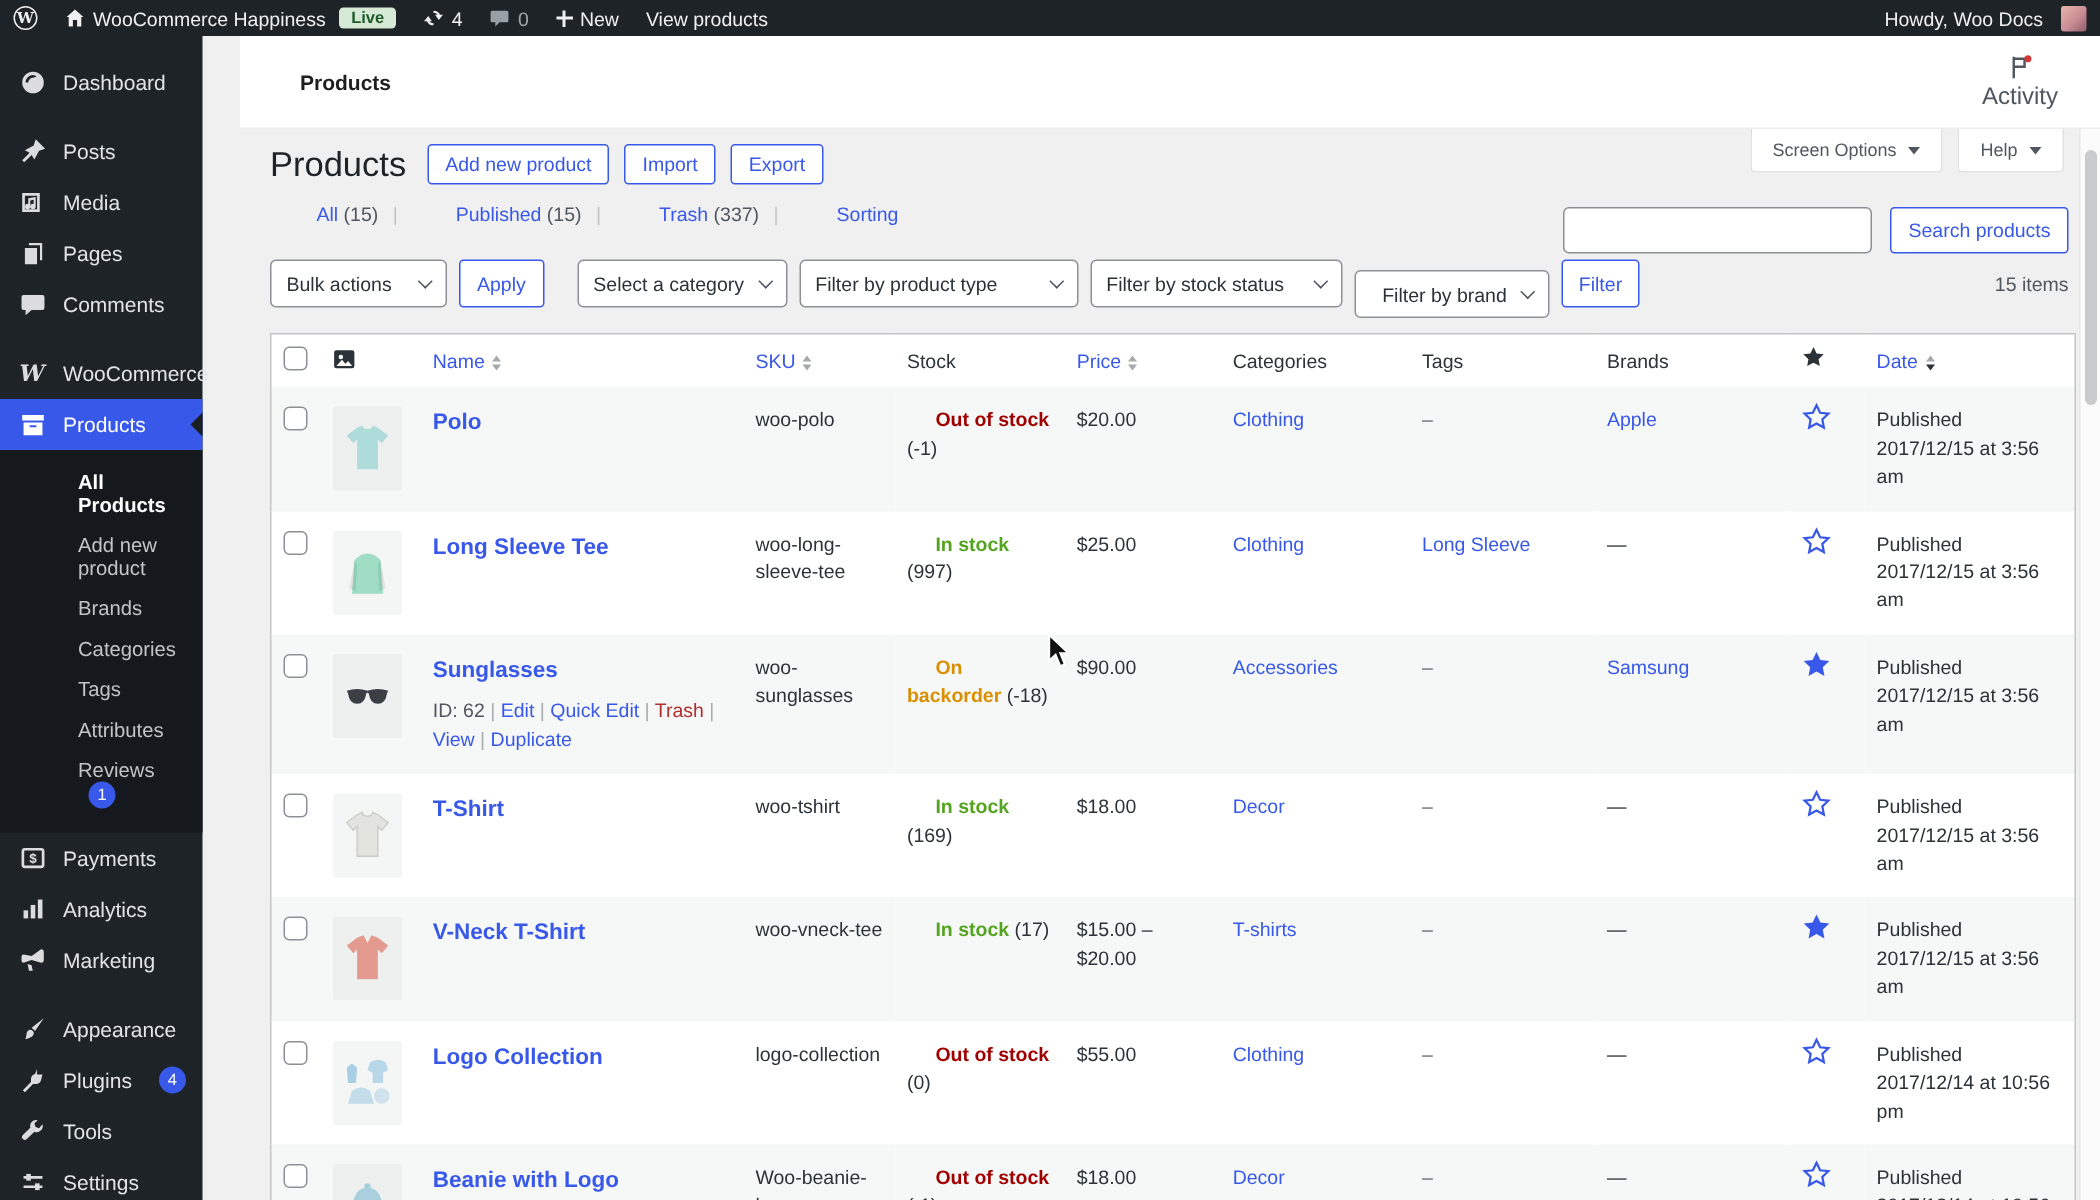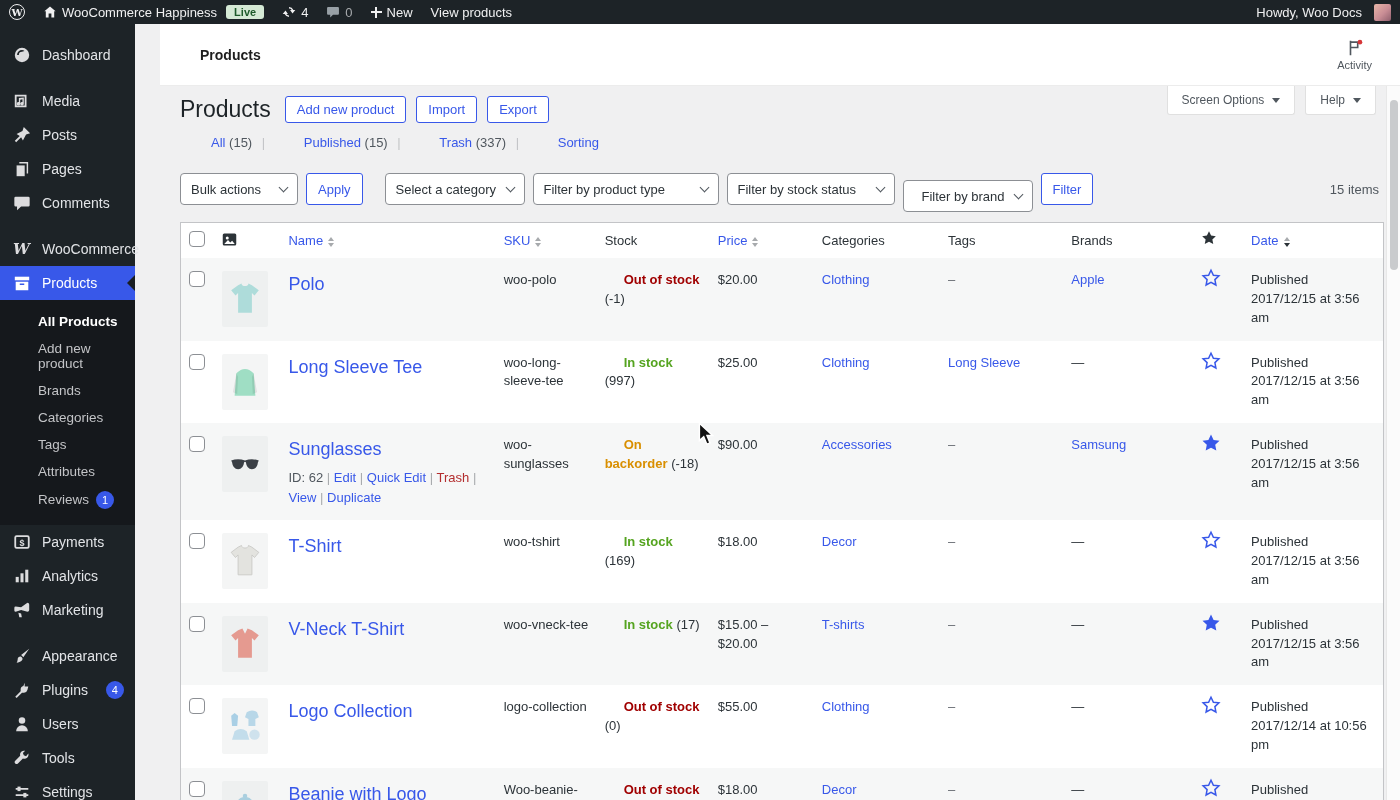--- a/index.html
+++ b/index.html
@@ -30,32 +30,32 @@
   .menu { padding-top:14px; }
   .m-item { display:flex; align-items:center; gap:11px; padding:0 12px; height:34px; cursor:pointer; }
   .m-item .micon { width:19px; height:19px; flex:0 0 19px; color:#dcdcde; display:flex; align-items:center; justify-content:center; }
   .m-item span.lbl { white-space:nowrap; }
   .m-gap { height:12px; }
   .m-active { background:#3858e9; color:#fff; position:relative; }
   .m-active .micon { color:#fff; }
   .m-arrow { position:absolute; right:0; top:50%; margin-top:-8px; width:0; height:0;
     border-top:8px solid transparent; border-bottom:8px solid transparent; border-right:8px solid #1a1e23; }
   .submenu { background:#15181c; padding:8px 0 10px 0; }
-  .sm-item { padding:6px 12px 6px 38px; color:#c3c4c7; font-size:13.5px; cursor:pointer; }
+  .sm-item { padding:6px 12px 6px 52px; color:#c3c4c7; font-size:13.5px; cursor:pointer; }
   .sm-current { color:#fff; font-weight:bold; }
   .badge { display:inline-flex; align-items:center; justify-content:center; min-width:18px; height:18px;
     background:#3858e9; color:#fff; border-radius:50%; font-size:11px; margin-left:7px; vertical-align:middle; }
   .woo-w { font-family:"DejaVu Serif", serif; font-weight:bold; font-size:15px; font-style:italic; }
 
   
   .main { position:absolute; top:24px; left:160px; width:1240px; height:776px; }
   .topbar { height:62px; background:#fff; border-bottom:1px solid #ececec;
     display:flex; align-items:center; justify-content:space-between; padding:0 28px 0 40px; }
   .crumb { font-size:14px; font-weight:bold; color:#1e1e1e; }
-  .activity { display:flex; flex-direction:column; align-items:center; gap:2px; color:#50575e; font-size:11px; cursor:pointer; }
+  .activity { display:flex; flex-direction:column; align-items:center; gap:2px; color:#50575e; font-size:16px; cursor:pointer; }
   .screen-tabs { position:absolute; top:62px; right:24px; display:flex; gap:10px; z-index:5; }
   .stab { background:#fff; border:1px solid #e0e0e0; border-top:none; border-radius:0 0 3px 3px;
     padding:7px 14px; color:#50575e; font-size:12px; display:flex; align-items:center; gap:8px; cursor:pointer; }
   .tri-down { width:0; height:0; border-left:4px solid transparent; border-right:4px solid transparent; border-top:5px solid #50575e; }
 
   .content { padding:8px 21px 0 20px; position:relative; }
   .title-row { display:flex; align-items:center; gap:10px; margin-top:2px; }
   .page-title { font-size:23px; font-weight:400; color:#1d2327; margin-right:4px; }
   .btn-outline { background:#fff; border:1px solid #3858e9; color:#3858e9; border-radius:3px;
     padding:5px 11px; font-size:13px; cursor:pointer; font-family:inherit; }
@@ -81,21 +81,21 @@
   th.sortable { cursor:pointer; }
   th.sortable .hlink { color:#3858e9; }
   .sort-arrs { display:inline-flex; flex-direction:column; gap:2px; margin-left:5px; vertical-align:middle; }
   .sa-up { width:0; height:0; border-left:3.5px solid transparent; border-right:3.5px solid transparent; border-bottom:4.5px solid #a7aaad; }
   .sa-dn { width:0; height:0; border-left:3.5px solid transparent; border-right:3.5px solid transparent; border-top:4.5px solid #a7aaad; }
   .sa-dark { border-top-color:#2c3338; }
   .cb { display:inline-block; width:16px; height:16px; background:#fff; border:1px solid #8c8f94; border-radius:4px; cursor:pointer; }
   .thumb { display:inline-flex; align-items:center; justify-content:center; width:46px; height:56px;
     background:#eef0f0; border-radius:2px; cursor:pointer; }
   tbody tr:nth-child(even) .thumb { background:#f4f5f5; }
-  .pname { color:#3858e9; font-weight:normal; font-size:18px; text-decoration:none; cursor:pointer; }
+  .pname { color:#3858e9; font-weight:bold; font-size:15px; text-decoration:none; cursor:pointer; }
   .row-actions { margin-top:6px; font-size:13px; color:#a7aaad; line-height:1.5; }
   .row-actions a { text-decoration:none; cursor:pointer; }
   .ra-id { color:#50575e; }
   .ra-link { color:#3858e9; }
   .ra-trash { color:#b32d2e; }
   .st { font-weight:bold;margin-left:19px; }
   .st-in { color:#55a420; }
   .st-out { color:#a00000; }
   .st-back { color:#d98f00; }
   .stc { color:#2c3338; font-weight:400; }
@@ -161,33 +161,33 @@
           <svg width="18" height="18" viewBox="0 0 20 20">
             <path fill="currentColor" d="M10 2 a8 8 0 0 1 8 8 a8 8 0 0 1 -16 0 a8 8 0 0 1 8 -8 Z M10 4.5 a5.5 5.5 0 0 0 -5.5 5.5 h2 a3.5 3.5 0 0 1 3.5 -3.5 l2.8 -1 A5.5 5.5 0 0 0 10 4.5 Z M15.5 10 a5.5 5.5 0 0 1 -11 0 l2 0 a3.5 3.5 0 0 0 7 0 Z"></path>
           </svg>
         </span>
       <span class="lbl">Dashboard</span>
     </div>
     <div class="m-gap"></div>
     <div class="m-item">
       <span class="micon">
           <svg width="18" height="18" viewBox="0 0 20 20">
+            <path fill="currentColor" d="M12 1 L19 8 L14.5 9.5 L11 16 L9 12.5 L3.5 18 L2 16.5 L7.5 11 L4 9 L10.5 5.5 Z"></path>
+          </svg>
+        </span>
+      <span class="lbl">Posts</span>
+    </div>
+    <div class="m-item">
+      <span class="micon">
+          <svg width="18" height="18" viewBox="0 0 20 20">
             <path fill="none" stroke="currentColor" stroke-width="2" d="M3 4 h11 v12 h-11 Z"></path>
             <path fill="currentColor" d="M12 6 v7 a2 2 0 1 1 -1.5 -1.9 V8 L8 8.6 V13 a2 2 0 1 1 -1.5 -1.9 V6.8 Z"></path>
           </svg>
         </span>
       <span class="lbl">Media</span>
-    </div>
-    <div class="m-item">
-      <span class="micon">
-          <svg width="18" height="18" viewBox="0 0 20 20">
-            <path fill="currentColor" d="M12 1 L19 8 L14.5 9.5 L11 16 L9 12.5 L3.5 18 L2 16.5 L7.5 11 L4 9 L10.5 5.5 Z"></path>
-          </svg>
-        </span>
-      <span class="lbl">Posts</span>
     </div>
     <div class="m-item">
       <span class="micon">
           <svg width="18" height="18" viewBox="0 0 20 20">
             <path fill="currentColor" d="M4 6 h9 v12 h-9 Z"></path>
             <path fill="none" stroke="currentColor" stroke-width="1.6" d="M7 3 h9 v12"></path>
           </svg>
         </span>
       <span class="lbl">Pages</span>
     </div>
@@ -266,29 +266,20 @@
           <svg width="18" height="18" viewBox="0 0 20 20">
             <path fill="currentColor" d="M13 2 v4 h4 l-1 4 a4 4 0 0 1 -4 3 l-2 0 l-6 6 l-1.5 -1.5 l6 -6 v-2 a4 4 0 0 1 3 -4 Z"></path>
           </svg>
         </span>
       <span class="lbl">Plugins</span>
       <span class="badge">4</span>
     </div>
     <div class="m-item">
       <span class="micon">
           <svg width="18" height="18" viewBox="0 0 20 20">
-            <circle cx="10" cy="6" r="3.6" fill="currentColor"></circle>
-            <path fill="currentColor" d="M3.5 18 a6.5 6.5 0 0 1 13 0 Z"></path>
-          </svg>
-        </span>
-      <span class="lbl">Users</span>
-    </div>
-    <div class="m-item">
-      <span class="micon">
-          <svg width="18" height="18" viewBox="0 0 20 20">
             <path fill="currentColor" d="M17 5 a4.5 4.5 0 0 1 -6 5.5 L5.5 16 a2 2 0 0 1 -3 -3 L8 7.5 A4.5 4.5 0 0 1 13.5 2 L11 4.5 L12 7 L14.5 8 Z"></path>
           </svg>
         </span>
       <span class="lbl">Tools</span>
     </div>
     <div class="m-item">
       <span class="micon">
           <svg width="18" height="18" viewBox="0 0 20 20">
             <path stroke="currentColor" stroke-width="2" d="M3 6.5 h14 M3 13.5 h14"></path>
             <rect x="5" y="4" width="3.4" height="5" fill="currentColor"></rect>
@@ -334,20 +325,24 @@
     <div class="views-row">
       <a><span>All</span></a> <span class="cnt">(15)</span>
       <span class="vsep">|</span>
       <a><span>Published</span></a> <span class="cnt">(15)</span>
       <span class="vsep">|</span>
       <a><span>Trash</span></a> <span class="cnt">(337)</span>
       <span class="vsep">|</span>
       <a><span>Sorting</span></a>
     </div>
 
+    <div class="search-wrap">
+      <input class="search-input" type="text" style="">
+      <button class="btn-outline">Search products</button>
+    </div>
 
     <div class="filters-row">
       <div class="sel" style="width:118px; justify-content:space-between;">
         <span>Bulk actions</span>
           <span class="chev"></span>
       </div>
       <button class="btn-outline" style="height:32px;">Apply</button>
       <div class="sel" style="margin-left:14px; width:140px; justify-content:space-between;">
         <span>Select a category</span>
           <span class="chev"></span>

